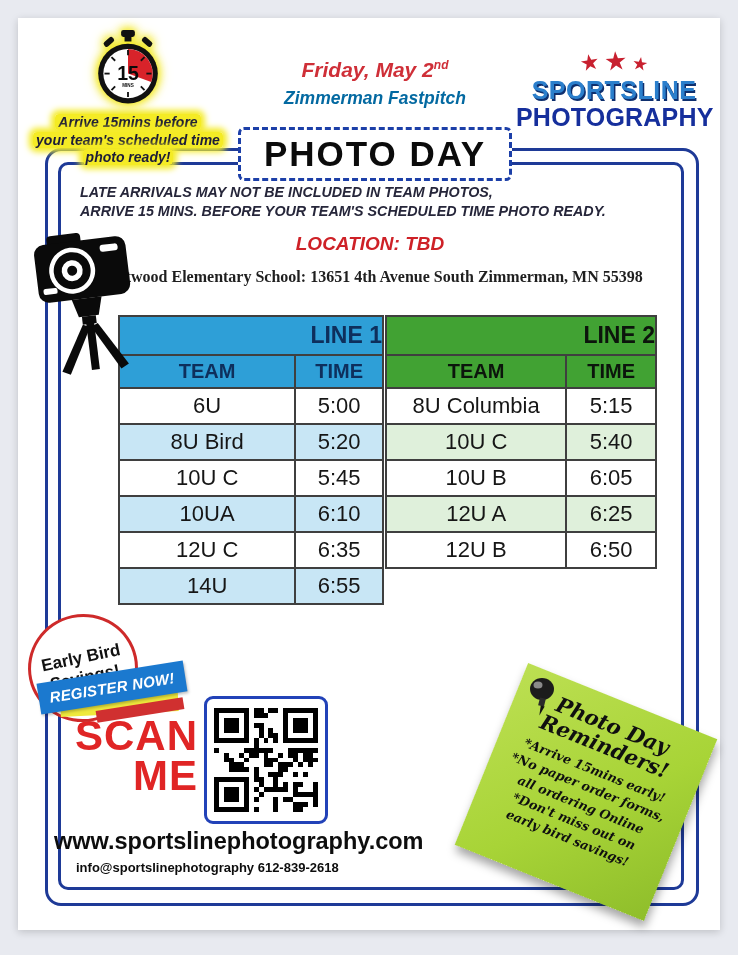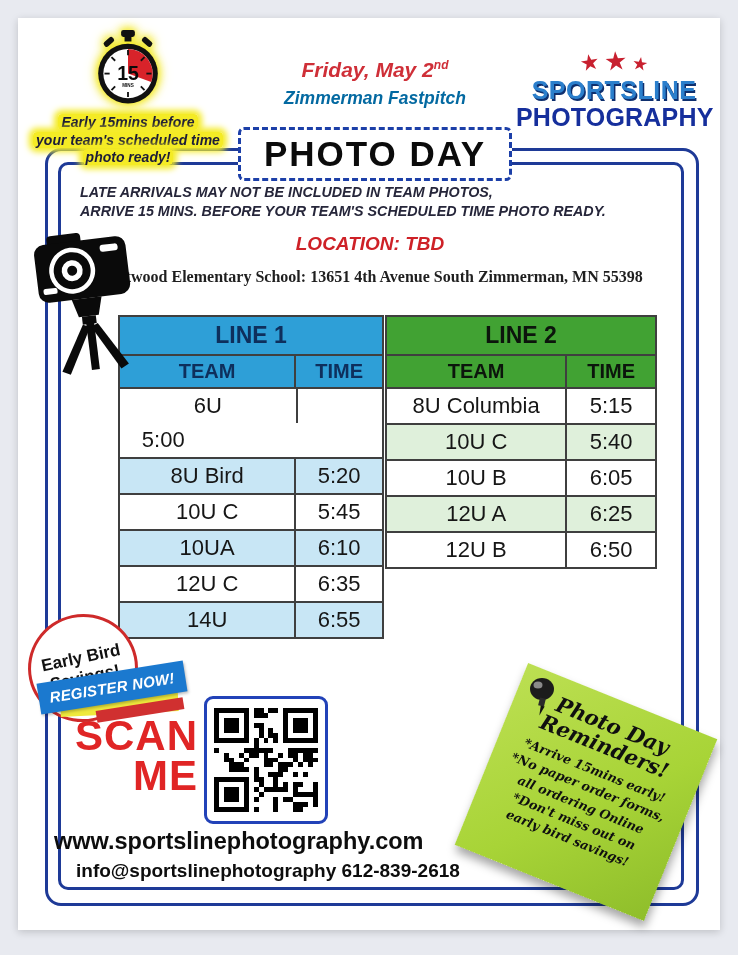--- a/index.html
+++ b/index.html
@@ -35,21 +35,21 @@
           font-size:14.3px;font-weight:600;font-style:italic;color:#26263a;line-height:1.3;}
   .location{position:absolute;left:140px;top:233px;width:460px;text-align:center;z-index:2;
             font-size:19px;font-weight:800;font-style:italic;color:#CE2127;}
   .address{position:absolute;left:80px;top:268px;width:580px;text-align:center;z-index:2;
            font-family:"Liberation Serif",serif;font-size:16px;font-weight:700;color:#1f1f1f;}
   .camera{position:absolute;left:36px;top:224px;z-index:3;transform:rotate(-7deg);}
   
   .sched{position:absolute;top:315px;z-index:2;border:2px solid #3f3f3f;border-collapse:collapse;}
   .sched .trow{display:flex;border-top:2px solid #3f3f3f;}
   .sched .trow:first-child{border-top:none;}
-  .sched .title-cell{width:100%;text-align:center;font-size:23px;font-weight:700;padding:5px 0;}
+  .sched .title-cell{width:100%;text-align:right;font-size:23px;font-weight:700;padding:5px 0;}
   .sched .c-team{width:67%;text-align:center;border-right:2px solid #3f3f3f;padding:4px 0;}
   .sched .c-time{width:33%;text-align:center;padding:4px 0;}
   .sched .hdr{font-size:20px;font-weight:700;}
   .sched .dat{font-size:22px;color:#161616;}
   
   .ebird{position:absolute;left:28px;top:614px;width:104px;height:102px;background:#fff;
          border:3.5px solid #CE2A2A;border-radius:50%;z-index:4;transform:rotate(-12deg);
          display:flex;align-items:center;justify-content:center;text-align:center;
          font-size:17px;font-weight:600;color:#111;line-height:1.15;}
   .reg-yellow{position:absolute;left:60px;top:682px;width:118px;height:32px;background:#EFE93C;
@@ -69,21 +69,21 @@
   .note{position:absolute;left:484px;top:694px;width:204px;height:196px;z-index:7;
         transform:rotate(22deg);background:linear-gradient(135deg,#BCDf52 0%,#A8D437 55%,#8FBE2B 100%);
         box-shadow:3px 6px 10px rgba(0,0,0,.35);
         display:flex;flex-direction:column;align-items:center;justify-content:flex-start;
         font-family:"DejaVu Serif",serif;color:#101010;}
   .note-title{margin-top:16px;text-align:center;font-size:21px;font-weight:700;font-style:italic;line-height:1.05;}
   .note-body{margin-top:6px;text-align:center;font-size:12.6px;font-style:italic;font-weight:600;line-height:1.45;}
   .pin{position:absolute;left:524px;top:676px;z-index:8;}
   
   .contact-www{position:absolute;left:54px;top:828px;z-index:3;font-size:23.5px;font-weight:700;color:#0d0d0d;}
-  .contact-info{position:absolute;left:76px;top:860px;z-index:3;font-size:19px;font-weight:700;color:#0d0d0d;}
+  .contact-info{position:absolute;left:76px;top:860px;z-index:3;font-size:13px;font-weight:700;color:#0d0d0d;}
 </style>
 </head>
 <body>
 
 <div class="canvas">
   <div class="page"></div>
 
   <div class="arrive">
     <svg width="74" height="78" viewBox="0 0 64 68">
       <rect x="26" y="0" width="12" height="6" rx="2" fill="#111"></rect>
@@ -100,21 +100,21 @@
           <line x1="48" y1="38" x2="52.5" y2="38"></line>
         <line x1="17.6" y1="23.6" x2="20.8" y2="26.8"></line>
           <line x1="43.2" y1="49.2" x2="46.4" y2="52.4"></line>
         <line x1="17.6" y1="52.4" x2="20.8" y2="49.2"></line>
           <line x1="43.2" y1="26.8" x2="46.4" y2="23.6"></line>
       </g>
       <text x="32" y="44" text-anchor="middle" font-family="Liberation Sans, sans-serif" font-size="17" font-weight="bold" fill="#0b0b0b">15</text>
       <text x="32" y="50" text-anchor="middle" font-family="Liberation Sans, sans-serif" font-size="4" font-weight="bold" fill="#0b0b0b">MINS</text>
     </svg>
     <div class="arrive-text">
-      <span>Early 15mins before</span><br>
+      <span>Arrive 15mins before</span><br>
       <span>your team's scheduled time</span><br>
       <span>photo ready!</span>
     </div>
   </div>
 
   <div class="event">
     <div class="event-date"><span>Friday, May 2</span><sup>nd</sup></div>
     <div class="event-name">Zimmerman Fastpitch</div>
   </div>
 
@@ -160,21 +160,21 @@
   </div>
 
   <div class="sched" style="left: 118px; width: 262px;">
       <div class="trow" style="background: rgb(46, 159, 215);">
         <div class="title-cell" style="color: rgb(14, 47, 92);">LINE 1</div>
       </div>
       <div class="trow" style="background: rgb(46, 159, 215);">
         <div class="c-team hdr" style="color: rgb(14, 47, 92);">TEAM</div>
         <div class="c-time hdr" style="color: rgb(14, 47, 92);">TIME</div>
       </div>
-      <div class="trow" style="background: rgb(255, 255, 255); flex-direction: column;">
+      <div class="trow" style="background: rgb(255, 255, 255);">
         <div class="c-team dat">6U</div>
         <div class="c-time dat">5:00</div>
       </div>
       <div class="trow" style="background: rgb(200, 230, 245);">
         <div class="c-team dat">8U Bird</div>
         <div class="c-time dat">5:20</div>
       </div>
       <div class="trow" style="background: rgb(255, 255, 255);">
         <div class="c-team dat">10U C</div>
         <div class="c-time dat">5:45</div>

